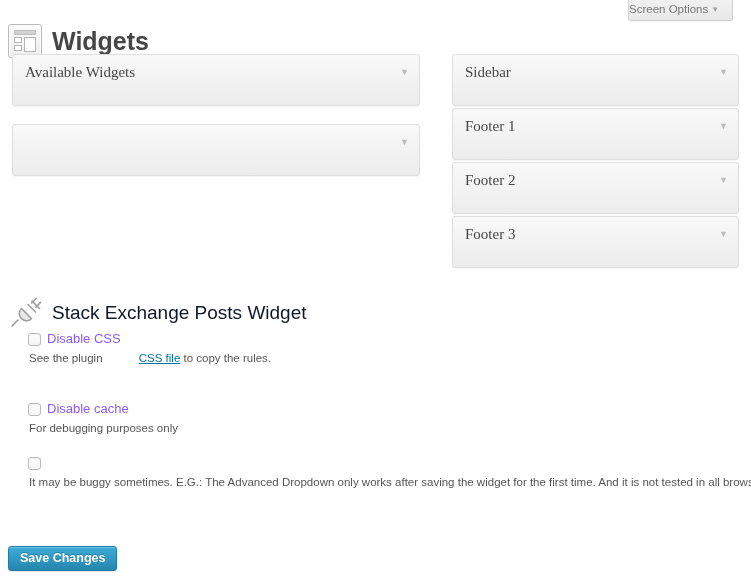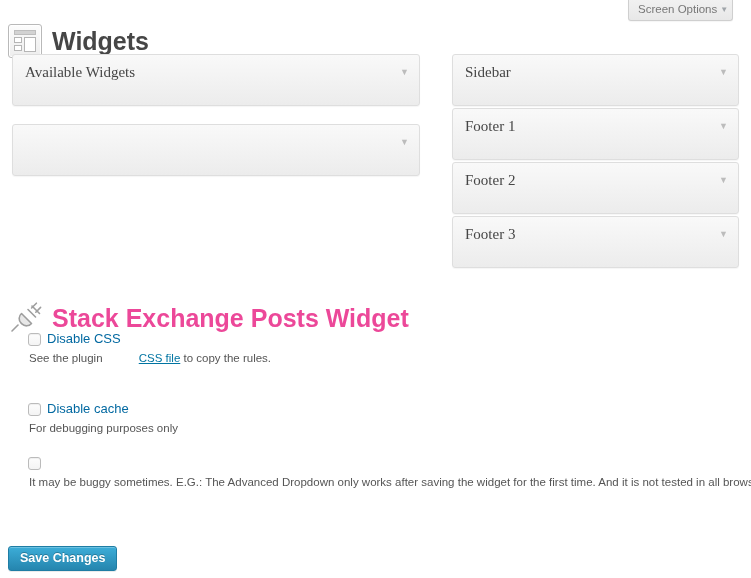--- a/index.html
+++ b/index.html
@@ -25,21 +25,21 @@
     width: 105px;
     height: 21px;
     box-sizing: border-box;
     background: linear-gradient(to bottom, #f1f1f1 0%, #e8e8e8 100%);
     border: 1px solid #cfcfcf;
     border-top: none;
     border-radius: 0 0 3px 3px;
     color: #777777;
     font-size: 11.5px;
     line-height: 19px;
-    padding: 0 9px;
+    padding: 0 0;
     white-space: nowrap;
     cursor: pointer;
     box-shadow: 0 1px 1px rgba(0,0,0,0.04);
   }
   .screen-options-tab .caret {
     color: #a0a5aa;
     font-size: 8px;
     margin-left: 3px;
     position: relative;
     top: -1px;
@@ -147,23 +147,23 @@
     display: flex;
     align-items: center;
   }
   .plug-icon {
     width: 36px;
     height: 34px;
     margin-right: 8px;
     position: relative;
   }
   .plugin-title {
-    font-size: 25px;
-    font-weight: bold;
-    color: #ec4899;
+    font-size: 19px;
+    font-weight: normal;
+    color: #0f172a;
     line-height: 32px;
     white-space: nowrap;
   }
 
   .options-list {
     position: absolute;
     top: 330px;
     left: 28px;
     width: 710px;
   }
@@ -182,21 +182,21 @@
     border: 1px solid #bbbbbb;
     border-radius: 3px;
     background: linear-gradient(to bottom, #fdfdfd 0%, #f4f4f4 100%);
     margin: 0 6px 0 0;
     flex: 0 0 auto;
     cursor: pointer;
     box-shadow: inset 0 1px 1px rgba(0,0,0,0.06);
   }
   .cb-label {
     font-size: 13px;
-    color: #0369a1;
+    color: #8b5cf6;
     line-height: 16px;
     cursor: pointer;
     white-space: nowrap;
   }
   .option-desc {
     font-size: 11.5px;
     color: #555555;
     margin: 3px 0 0 1px;
     line-height: 15px;
     white-space: nowrap;

